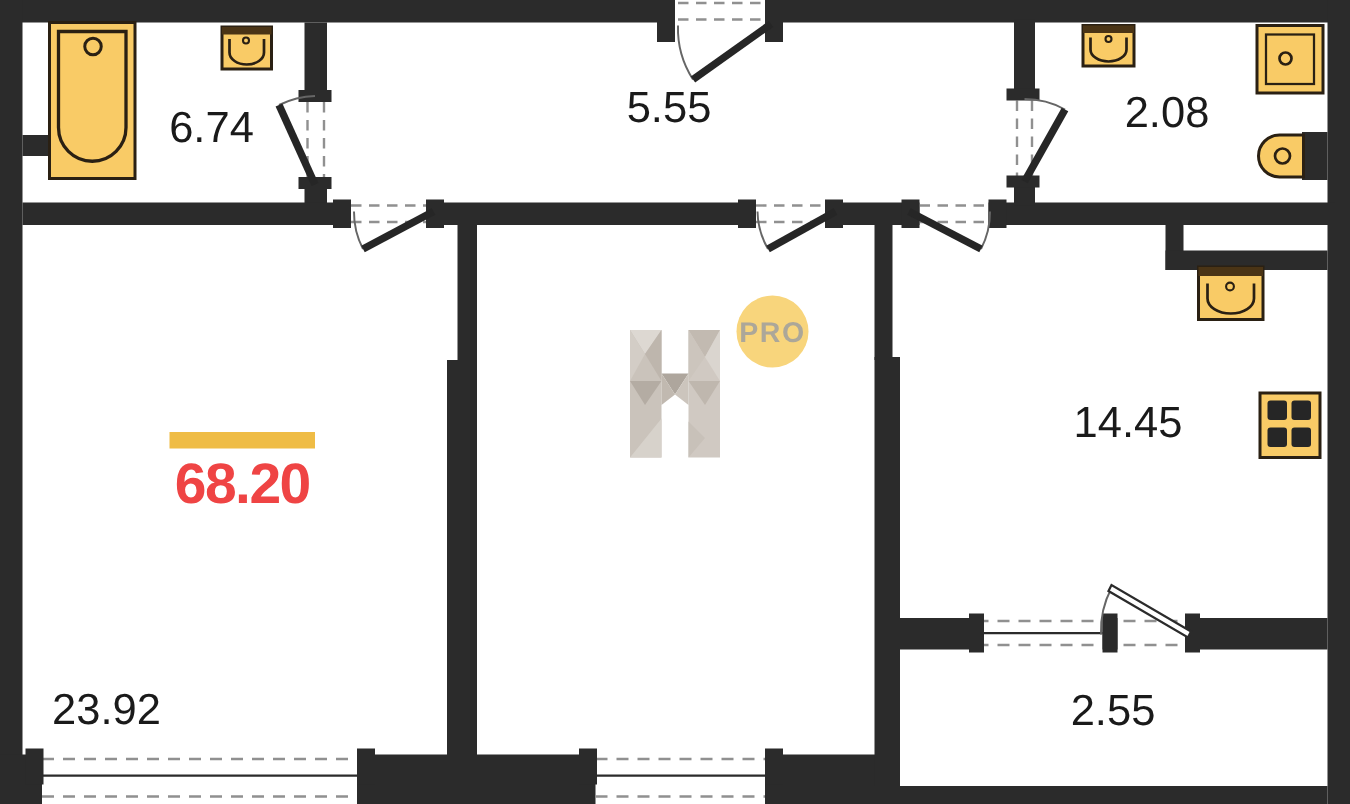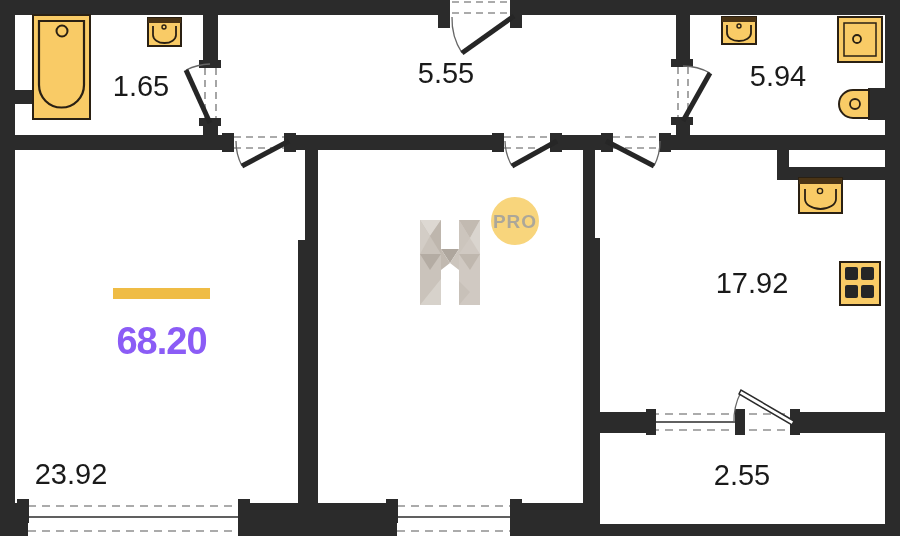--- a/index.html
+++ b/index.html
@@ -8,21 +8,21 @@
     font-family:"Liberation Sans",sans-serif;
   }
   .wall{position:absolute;background:#2b2b2b;}
   .overlay{position:absolute;left:0;top:0;width:900px;height:536px;}
   .area-label{
     position:absolute;transform:translate(-50%,-50%);
     font-size:29px;color:#1a1a1a;white-space:nowrap;letter-spacing:0px;
   }
   .total-block{position:absolute;left:113px;top:288px;width:97px;text-align:center;}
   .accent-bar{width:97px;height:11px;background:#efbc45;margin:0 auto;}
-  .total-area{margin-top:21px;font-size:38px;font-weight:bold;color:#8b5cf6;letter-spacing:-1px;}
+  .total-area{margin-top:3px;font-size:38px;font-weight:bold;color:#ef4444;letter-spacing:-1px;}
 </style>
 </head>
 <body>
 
 <div id="plan">
 
   <div class="wall" style="left:0;top:0;width:900px;height:15px"></div>
   <div class="wall" style="left:0;top:0;width:15px;height:536px"></div>
   <div class="wall" style="left:885px;top:0;width:15px;height:536px"></div>
   <div class="wall" style="left:0;top:503px;width:600px;height:33px"></div>
@@ -196,24 +196,24 @@
         <polygon points="459,305 459,281 470,292" fill="#c8c1b9"></polygon>
         <polygon points="441,249 459,249 450,263" fill="#aea69d"></polygon>
         <polygon points="441,249 450,263 441,270" fill="#c1b9b0"></polygon>
         <polygon points="459,249 450,263 459,270" fill="#ccc5bd"></polygon>
       </g>
       <circle cx="515" cy="221" r="24" fill="#f8d57c"></circle>
       <text x="515" y="228" text-anchor="middle" font-family="Liberation Sans, sans-serif" font-size="19" font-weight="bold" letter-spacing="1" fill="#aca799">PRO</text>
     </g>
   </svg>
 
-  <div class="area-label" style="left:141px;top:86px">1.65</div>
+  <div class="area-label" style="left:141px;top:86px">6.74</div>
   <div class="area-label" style="left:446px;top:73px">5.55</div>
-  <div class="area-label" style="left:778px;top:76px">5.94</div>
-  <div class="area-label" style="left:752px;top:283px">17.92</div>
+  <div class="area-label" style="left:778px;top:76px">2.08</div>
+  <div class="area-label" style="left:752px;top:283px">14.45</div>
   <div class="area-label" style="left:71px;top:474px">23.92</div>
   <div class="area-label" style="left:742px;top:475px">2.55</div>
 
   <div class="total-block">
     <div class="accent-bar"></div>
     <div class="total-area">68.20</div>
   </div>
 
 </div>
 

